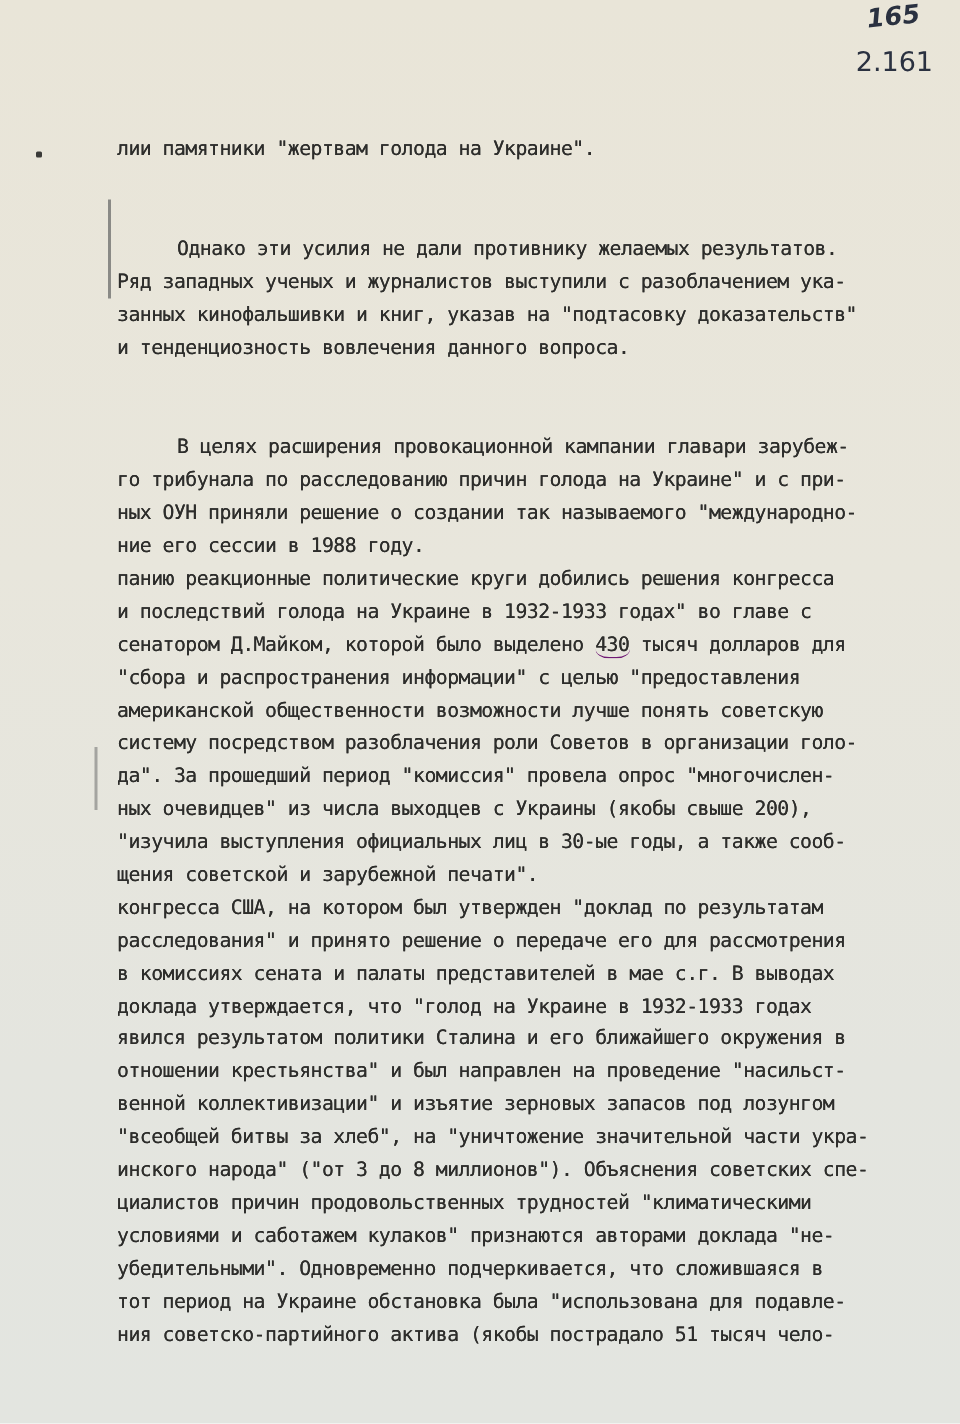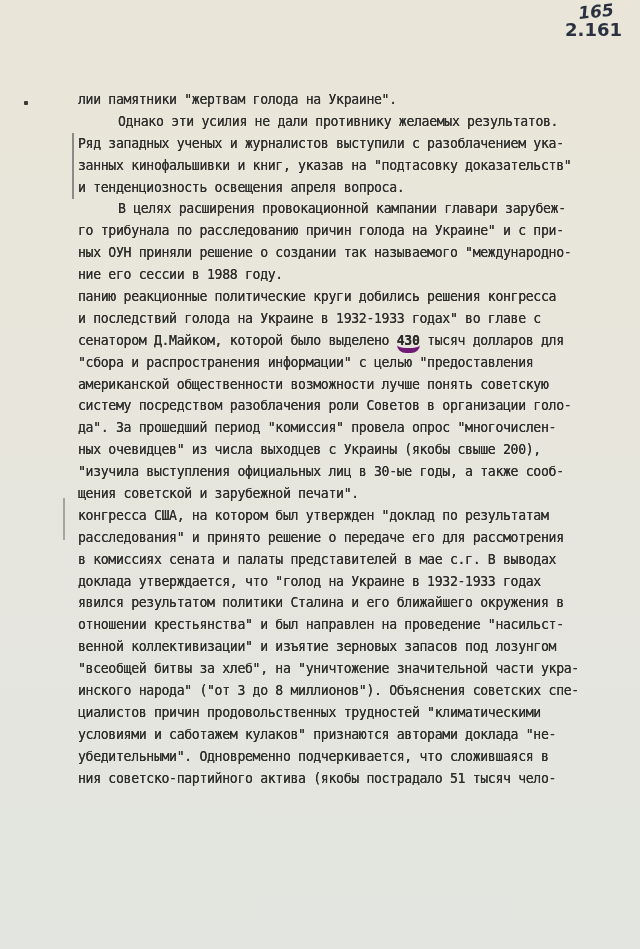--- a/index.html
+++ b/index.html
@@ -8,58 +8,58 @@
     background: linear-gradient(180deg, #e9e5d8 0%, #e8e6dc 40%, #e4e5df 75%, #e3e5e0 100%);
     position: relative;
   }
   .page { position: absolute; left: 0; top: 0; width: 640px; height: 949px; }
   .folio {
     position: absolute; right: 18px; top: 4px;
     font-family: "DejaVu Sans", sans-serif; color: #2a3140;
     text-align: right; line-height: 1;
   }
   .folio .archive-num { display: block; font-size: 17px; font-style: italic; transform: rotate(-6deg); margin-right: 8px; font-weight: bold; }
-  .folio .sheet-num { display: block; font-size: 18px; font-weight: bold; }
+  .folio .sheet-num { display: block; font-size: 18px; font-weight: normal; margin-top: 12px; }
   .dot-mark {
     position: absolute; left: 24px; top: 101px; width: 4px; height: 4px;
     background: #3a3a38; border-radius: 1px;
   }
   .margin-line {
     position: absolute; left: 72px; width: 1.5px; background: #8a8a86;
   }
   .text {
     position: absolute; left: 78px; top: 89px; width: 560px;
     font-family: "DejaVu Sans Mono", monospace;
     font-size: 13.2px; line-height: 21.9px; color: #2d2d2b;
     letter-spacing: -0.35px; word-spacing: 0px;
     text-shadow: 0 0 0.4px #3a3a38;
   }
   .line { white-space: pre; height: 21.9px; }
-  .line.indent { padding-left: 40px; }
-  .underline { border-bottom: 5px solid #701a75; border-radius: 0 0 40% 40%; font-weight: bold; }
+  .line.indent { padding-left: 40px; margin-top: 45px; }
+  .underline { border-bottom: 1px solid #701a75; border-radius: 0 0 40% 40%; }
 </style>
 </head>
 <body>
 
 <div class="page">
   <div class="folio">
     <span class="archive-num">165</span>
     <span class="sheet-num">2.161</span>
   </div>
 
   <div class="dot-mark"></div>
   <div class="margin-line" style="top:133px;height:66px;"></div>
   <div class="margin-line" style="top:498px;height:42px;left:63px;background:#a4a4a0;"></div>
 
   <div class="text" id="text">
       <div class="line">лии памятники "жертвам голода на Украине".</div>
       <div class="line indent">Однако эти усилия не дали противнику желаемых результатов.</div>
       <div class="line">Ряд западных ученых и журналистов выступили с разоблачением ука-</div>
       <div class="line">занных кинофальшивки и книг, указав на "подтасовку доказательств"</div>
-      <div class="line">и тенденциозность освещения апреля вопроса.</div>
+      <div class="line">и тенденциозность вовлечения данного вопроса.</div>
       <div class="line indent">В целях расширения провокационной кампании главари зарубеж-</div>
       <div class="line">го трибунала по расследованию причин голода на Украине" и с при-</div>
       <div class="line">ных ОУН приняли решение о создании так называемого "международно-</div>
       <div class="line">ние его сессии в 1988 году.</div>
       <div class="line">панию реакционные политические круги добились решения конгресса</div>
       <div class="line">и последствий голода на Украине в 1932-1933 годах" во главе с</div>
       <div class="line">сенатором Д.Майком, которой было выделено <span class="underline">430</span> тысяч долларов для</div>
       <div class="line">"сбора и распространения информации" с целью "предоставления</div>
       <div class="line">американской общественности возможности лучше понять советскую</div>
       <div class="line">систему посредством разоблачения роли Советов в организации голо-</div>
@@ -72,15 +72,16 @@
       <div class="line">в комиссиях сената и палаты представителей в мае с.г. В выводах</div>
       <div class="line">доклада утверждается, что "голод на Украине в 1932-1933 годах</div>
       <div class="line">явился результатом политики Сталина и его ближайшего окружения в</div>
       <div class="line">отношении крестьянства" и был направлен на проведение "насильст-</div>
       <div class="line">венной коллективизации" и изъятие зерновых запасов под лозунгом</div>
       <div class="line">"всеобщей битвы за хлеб", на "уничтожение значительной части укра-</div>
       <div class="line">инского народа" ("от 3 до 8 миллионов"). Объяснения советских спе-</div>
       <div class="line">циалистов причин продовольственных трудностей "климатическими</div>
       <div class="line">условиями и саботажем кулаков" признаются авторами доклада "не-</div>
       <div class="line">убедительными". Одновременно подчеркивается, что сложившаяся в</div>
+      <div class="line">тот период на Украине обстановка была "использована для подавле-</div>
       <div class="line">ния советско-партийного актива (якобы пострадало 51 тысяч чело-</div>
     </div>
 </div>
 
 </body></html>

